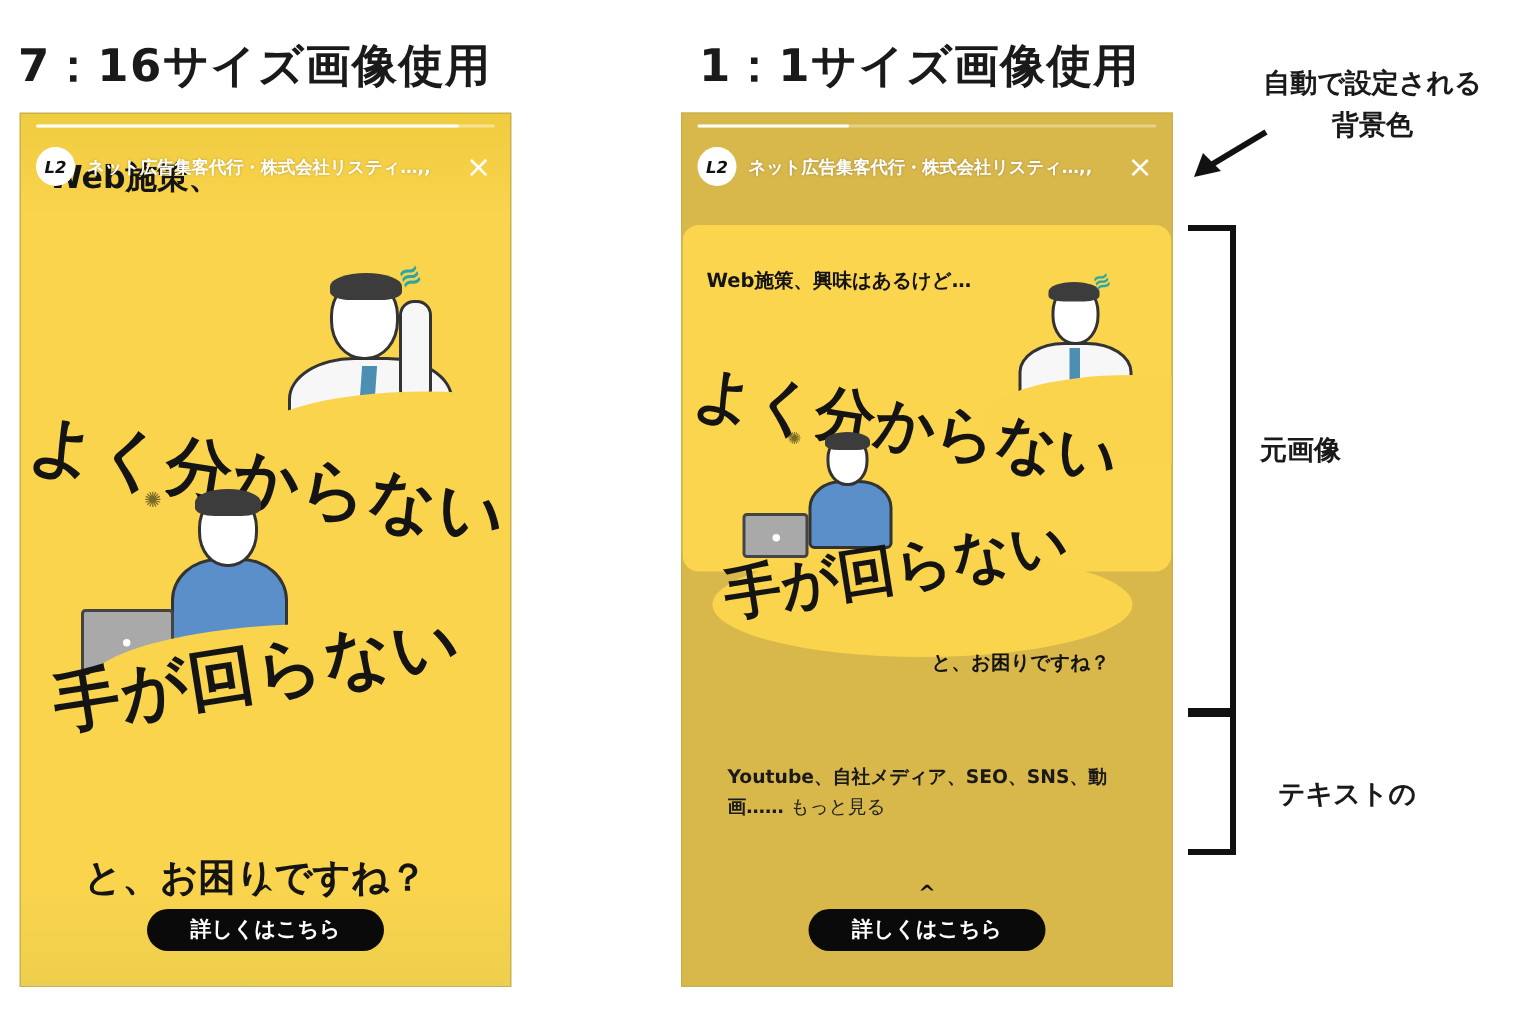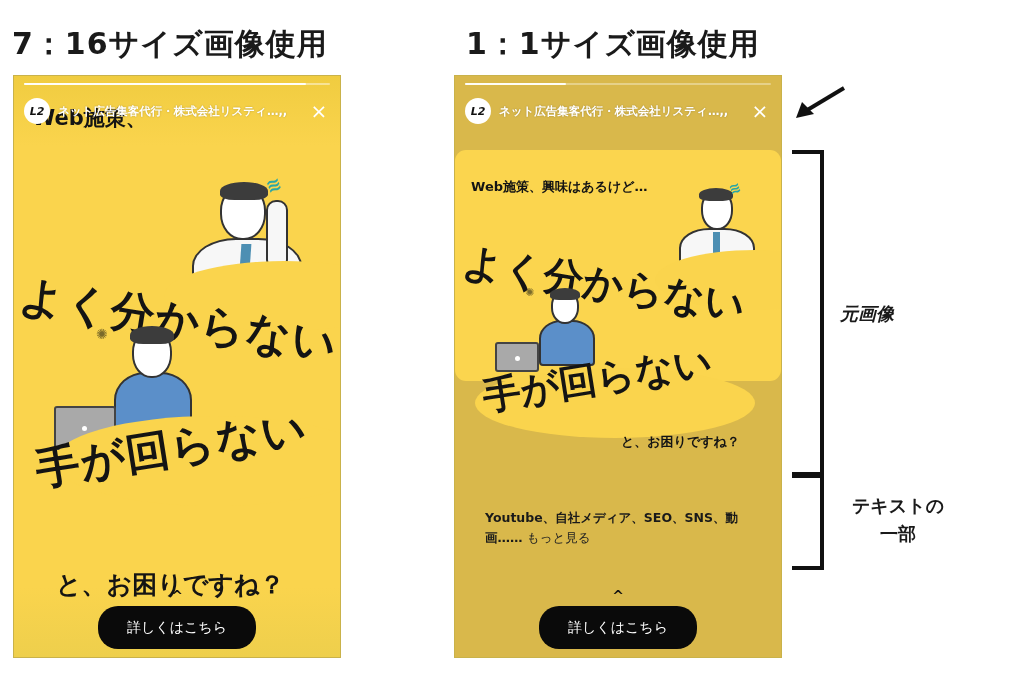--- a/index.html
+++ b/index.html
@@ -35,21 +35,21 @@
   .hair { position: absolute; background: #3c3c3c; border-radius: 50% 50% 30% 30%; }
   .shirt { position: absolute; border: 2px solid #333; border-radius: 40% 40% 4px 4px; }
   .tie { position: absolute; background: #4d8fb3; }
   .laptop { position: absolute; background: #a9a9a9; border: 2px solid #444; border-radius: 3px; }
   .laptop::after { content: ""; position: absolute; left: 45%; top: 45%; width: 5px; height: 5px; border-radius: 50%; background: #fff; }
   .squiggle { position: absolute; color: #2aa6a6; font-size: 18px; font-weight: bold; transform: rotate(-20deg); }
   .scribble { position: absolute; color: #7a6a2a; font-size: 14px; }
 
   
   .caret { position: absolute; left: 50%; transform: translateX(-50%); font-size: 14px; font-weight: bold; color: #111; }
-  .cta { position: absolute; left: 50%; transform: translateX(-50%); width: 158px; height: 43px; background: #0a0a0a; color: #fff; border-radius: 20px; font-size: 14px; display: flex; align-items: center; justify-content: center; border: none; }
+  .cta { position: absolute; left: 50%; transform: translateX(-50%); width: 158px; height: 28px; background: #0a0a0a; color: #fff; border-radius: 20px; font-size: 14px; display: flex; align-items: center; justify-content: center; border: none; font-weight: bold; }
 
   .image-block { position: absolute; left: 0; right: 0; top: 74px; height: 231px; background: #fbd54e; border-radius: 11px; }
   .caption { position: absolute; left: 30px; right: 20px; top: 432px; font-size: 12.5px; font-weight: bold; line-height: 20px; color: #1a1a1a; }
   .caption .more { font-weight: normal; color: #222; text-align: center; }
 
   
   .note { position: absolute; font-weight: bold; font-size: 18px; color: #1a1a1a; text-align: center; line-height: 28px; }
   .bracket { position: absolute; border: 4px solid #111; border-left: none; }
   .arrow { position: absolute; }
 </style>
@@ -147,26 +147,27 @@
   <div class="caption">
     <span>Youtube、自社メディア、SEO、SNS、動画……</span>
     <span class="more">もっと見る</span>
   </div>
 
   <div class="caret" style="top:512px;">^</div>
   <button class="cta" style="top:530px;">詳しくはこちら</button>
 </div>
 
 <div class="note" style="left:812px; top:42px; width:206px;">
+  <div>自動で設定される</div>
+  <div>背景色</div>
 </div>
 <svg class="arrow" width="60" height="40" style="left:792px; top:82px;" viewBox="0 0 60 40">
   <line x1="52" y1="6" x2="12" y2="30" stroke="#111" stroke-width="4"></line>
   <polygon points="4,36 10,20 22,32" fill="#111"></polygon>
 </svg>
 
 <div class="bracket" style="left:792px; top:150px; width:32px; height:326px;"></div>
-<div class="note" style="left:840px; top:300px;font-style:italic;">元画像</div>
+<div class="note" style="left:840px; top:287px;">元画像</div>
 
 <div class="bracket" style="left:792px; top:474px; width:32px; height:96px;"></div>
-<div class="note" style="left:838px; top:492px; width:120px;">
+<div class="note" style="left:838px; top:516px; width:120px;">
   <div>テキストの</div>
-  <div>一部</div>
 </div>
 
 </body></html>

